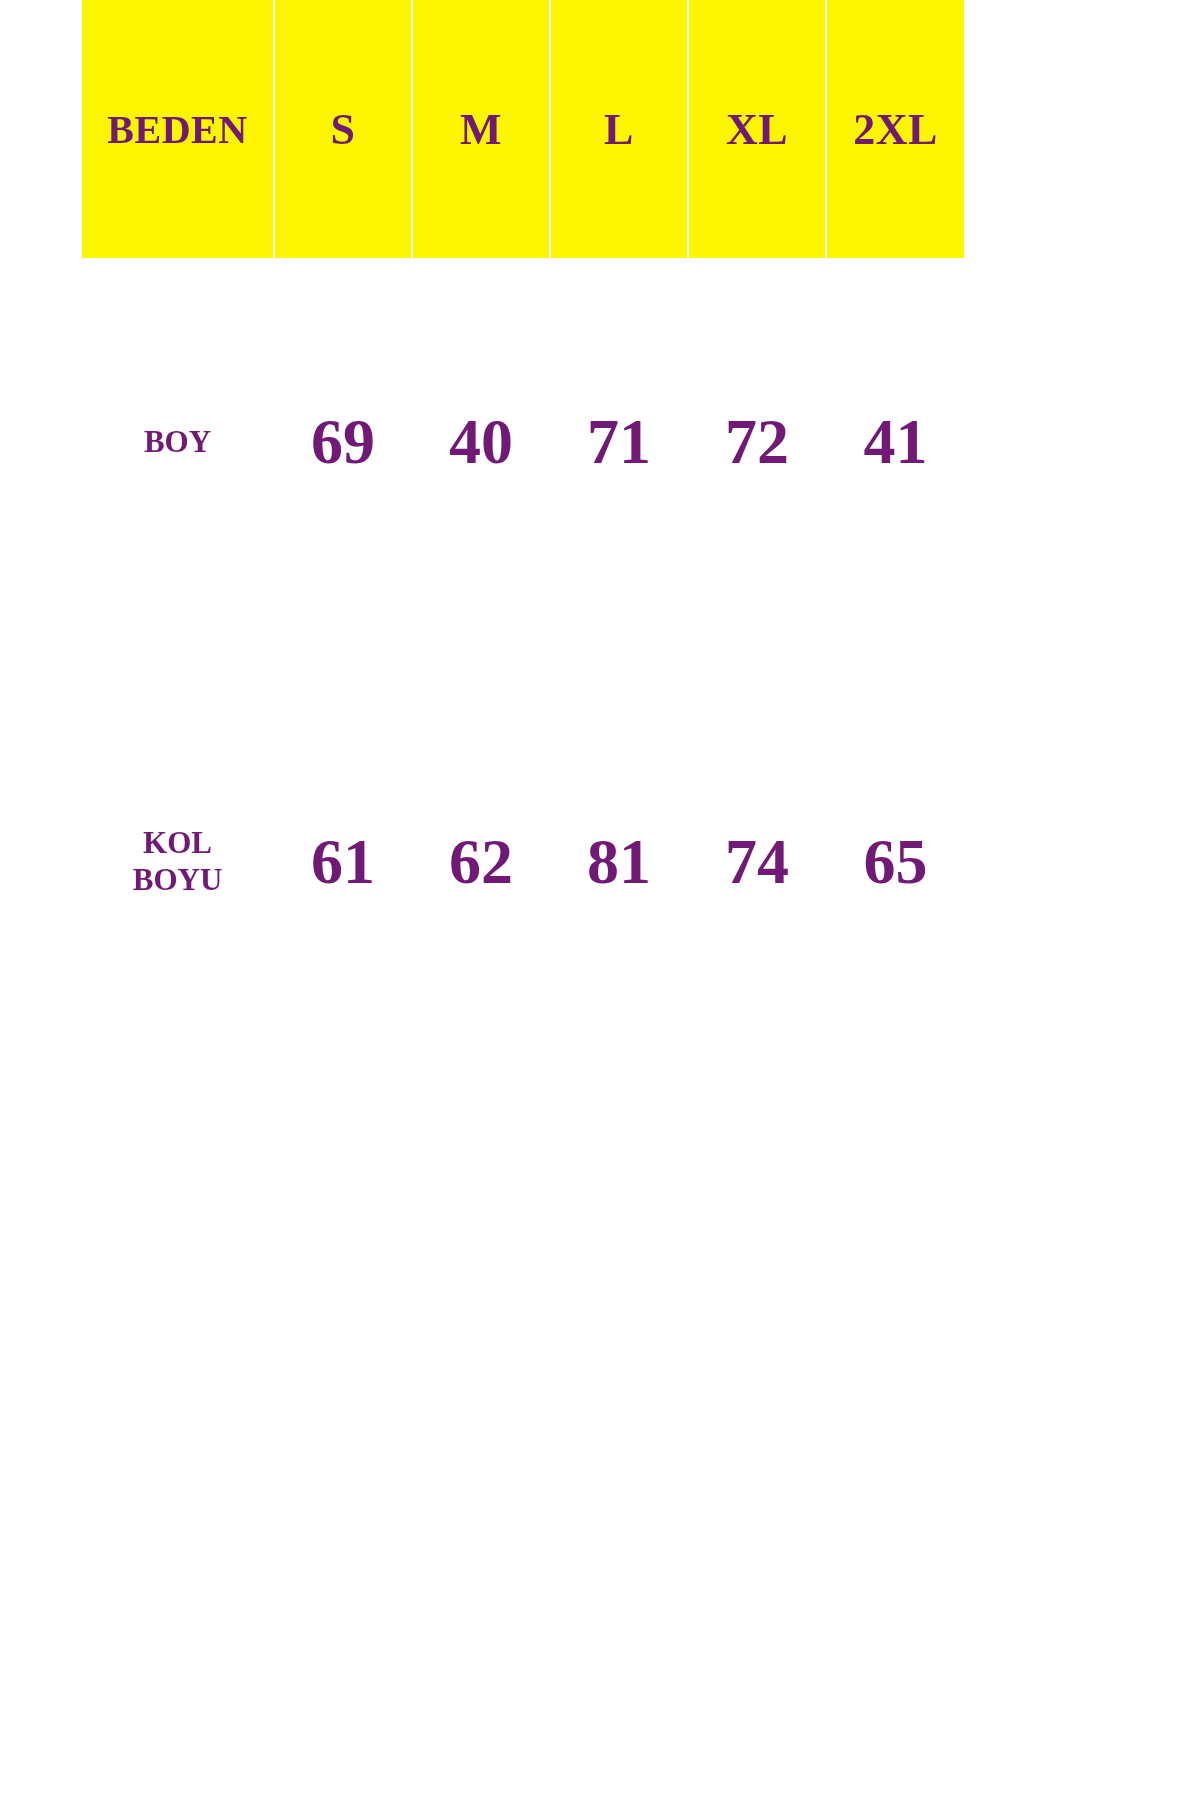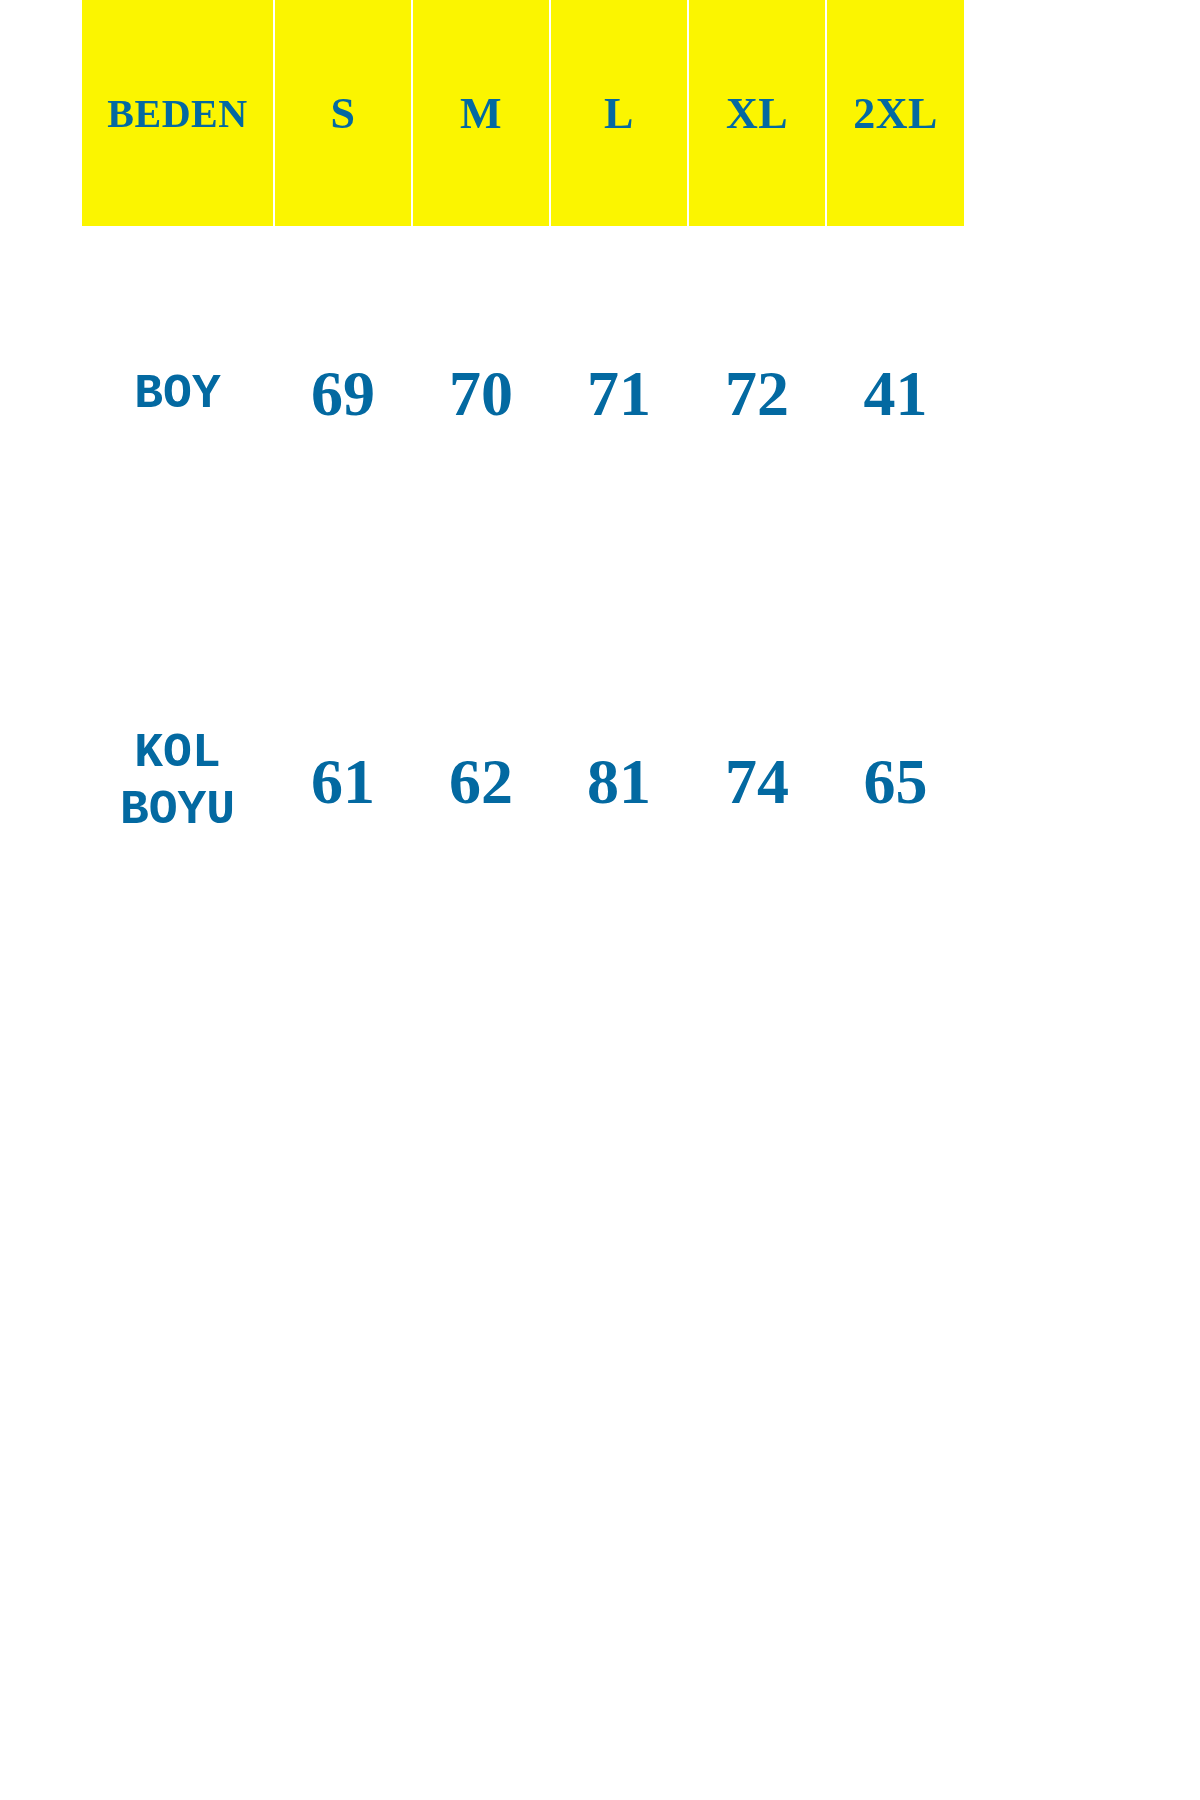--- a/index.html
+++ b/index.html
@@ -28,24 +28,24 @@
     table-layout: fixed;
   }
 
   table#size-chart col.label-col { width: 192px; }
   table#size-chart col.size-col  { width: 138px; }
 
   table#size-chart th,
   table#size-chart td {
     text-align: center;
     vertical-align: middle;
-    color: #0369a1;
+    color: #701a75;
     font-weight: bold;
     border-right: 2px solid #ffffff;
-    padding: 0;
+    padding: 16px;
   }
   table#size-chart th:last-child,
   table#size-chart td:last-child {
     border-right: none;
   }
 
   
   tr#header-row th {
     background: #fbf500;
     height: 226px;
@@ -61,23 +61,22 @@
     background: #ffffff;
   }
   tbody tr.row-even td {
     background: #e6e6e6;
   }
 
   tbody td {
     font-size: 64px;
   }
   tbody td.row-label {
-    font-size: 48px;
+    font-size: 31px;
     line-height: 1.18;
-    font-family: Liberation Mono, monospace;
   }
 
   tr#row-boy td { height: 336px; }
   tr#row-gogus td { height: 340px; }
   tr#row-kol td { height: 440px; margin-top: 23px; }
   tr#row-etek td { height: 340px; }
 </style>
 </head>
 <body>
 
@@ -98,21 +97,21 @@
         <th>M</th>
         <th>L</th>
         <th>XL</th>
         <th>2XL</th>
       </tr>
     </thead>
     <tbody>
       <tr id="row-boy" class="row-odd">
         <td class="row-label">BOY</td>
         <td>69</td>
-        <td>70</td>
+        <td>40</td>
         <td>71</td>
         <td>72</td>
         <td>41</td>
       </tr>
       <tr id="row-kol" class="row-odd">
         <td class="row-label">
           <div>KOL</div>
           <div>BOYU</div>
         </td>
         <td>61</td>

